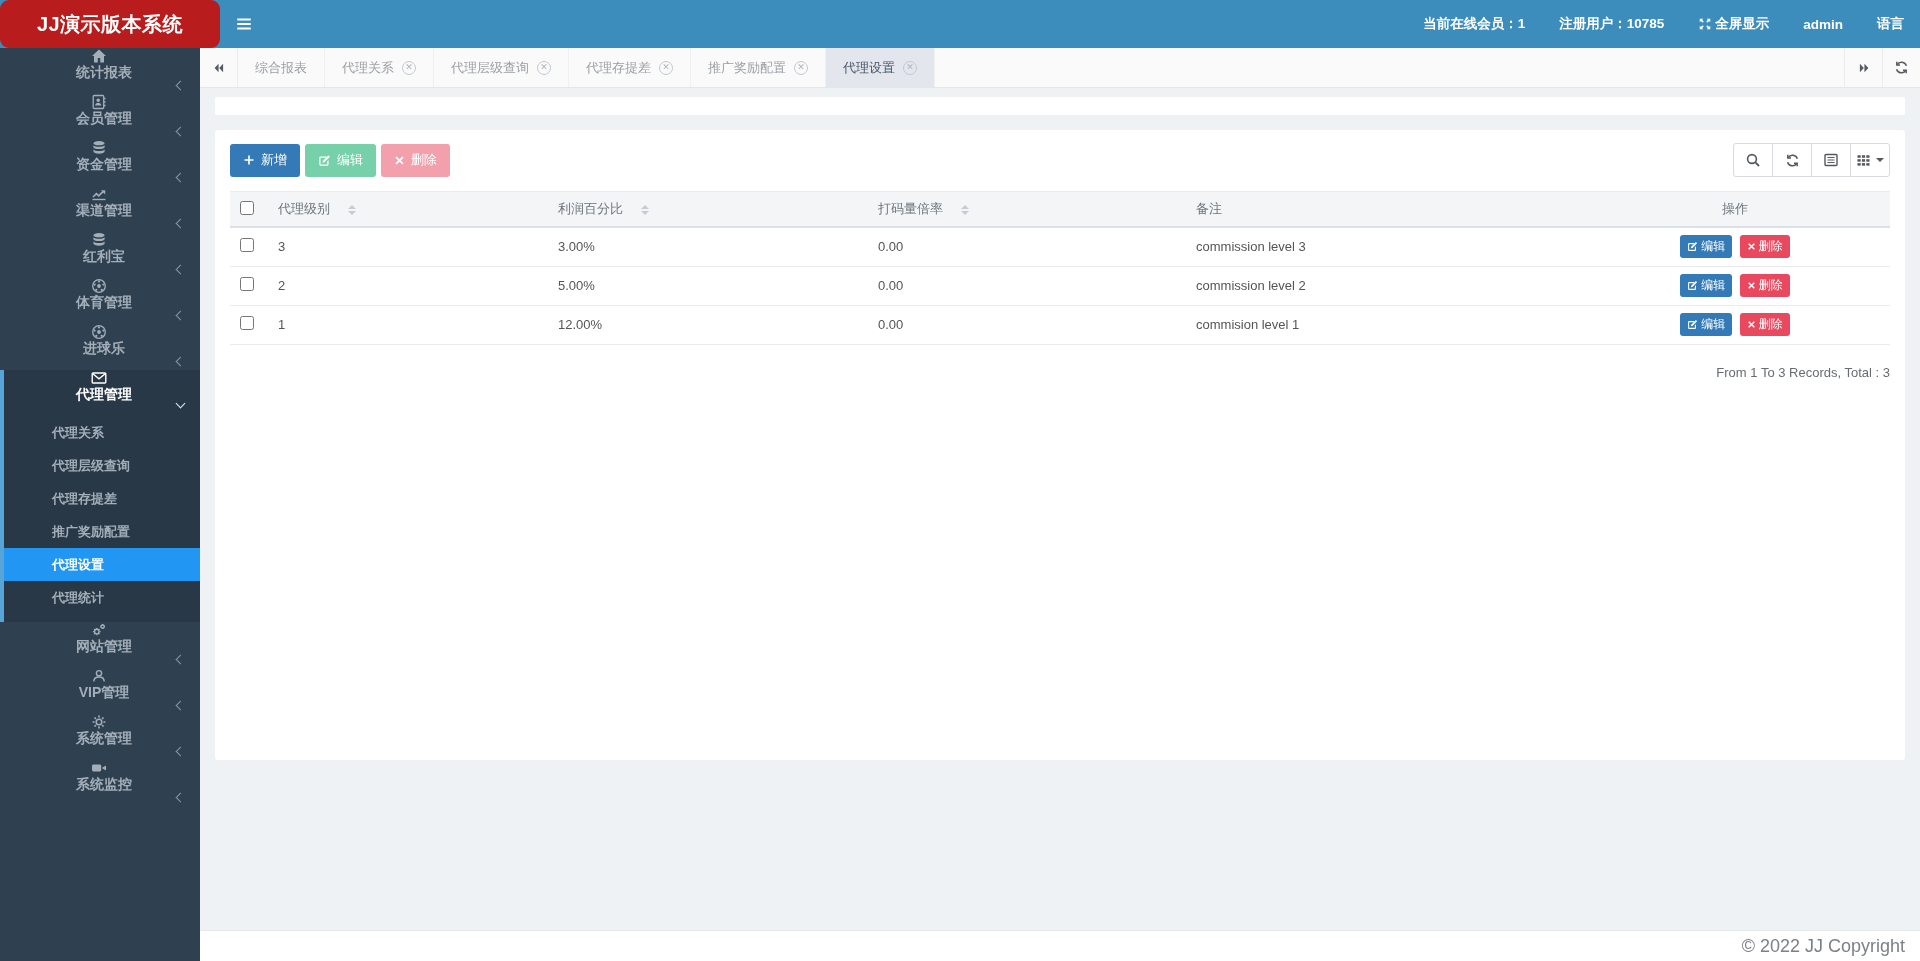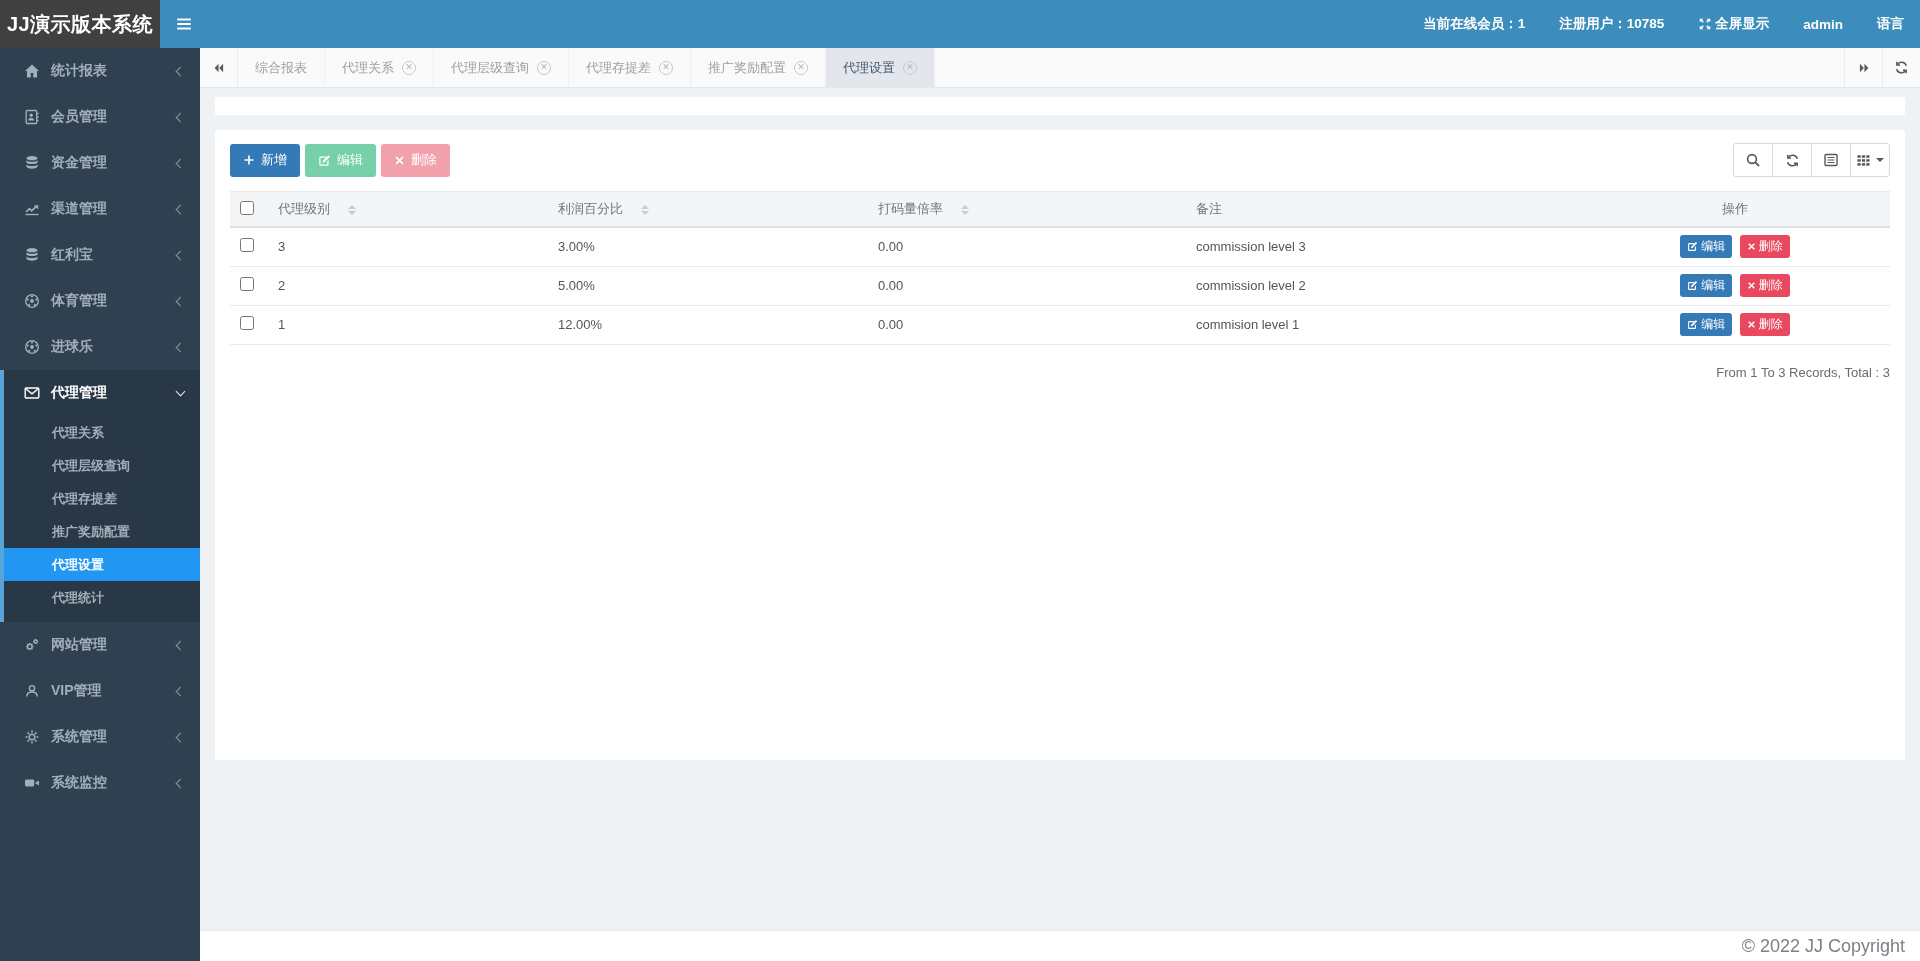--- a/index.html
+++ b/index.html
@@ -11,44 +11,44 @@
     overflow: hidden;
   }
   button { font-family: inherit; background: none; border: none; }
 
   
   .topbar {
     position: absolute; top:0; left:0; right:0; height:48px;
     background:#3c8dbc; display:flex; align-items:center; color:#fff; z-index:20;
   }
   .brand {
-    width:160px; height:48px; background:#404040;
+    width:220px; height:48px; background:#b91c1c;
     display:flex; align-items:center; justify-content:center;
-    font-size:20px; font-weight:bold; letter-spacing:.5px; color:#fff;
+    font-size:20px; font-weight:bold; letter-spacing:.5px; color:#fff;border-radius:9px;
   }
   .hamburger {
     width:48px; height:48px; display:flex; align-items:center; justify-content:center;
     cursor:pointer; color:#fff;
   }
   .topbar-right {
     margin-left:auto; display:flex; align-items:center; gap:34px;
     padding-right:16px; font-size:13.5px; font-weight:bold; color:#ffffff;
   }
   .titem { display:flex; align-items:center; gap:3px; cursor:pointer; }
   .tstat { cursor:default; }
 
   
   .sidebar {
     position:absolute; top:48px; left:0; bottom:0; width:200px;
     background:#2f4050; z-index:10;
   }
   .side-item {
     height:46px; display:flex; align-items:center;
     padding:0 16px 0 24px; color:#a3aeb9; font-size:14px; font-weight:bold;
-    cursor:pointer; white-space:nowrap;
+    cursor:pointer; white-space:nowrap;flex-direction:column;
   }
   .side-item .icon { width:18px; margin-right:9px; display:flex; align-items:center; }
   .chev {
     width:7px; height:7px; margin-left:auto;
     border-right:1.6px solid #8a96a3; border-bottom:1.6px solid #8a96a3;
     transform:rotate(135deg); flex:0 0 auto;
   }
   .chev.down { transform:rotate(45deg); margin-top:-4px; border-color:#e6ebf0; }
   .side-group { background:#293846; border-left:4px solid #57a4d8; }
   .side-group .side-item.parent { color:#ffffff; padding-left:20px; }

